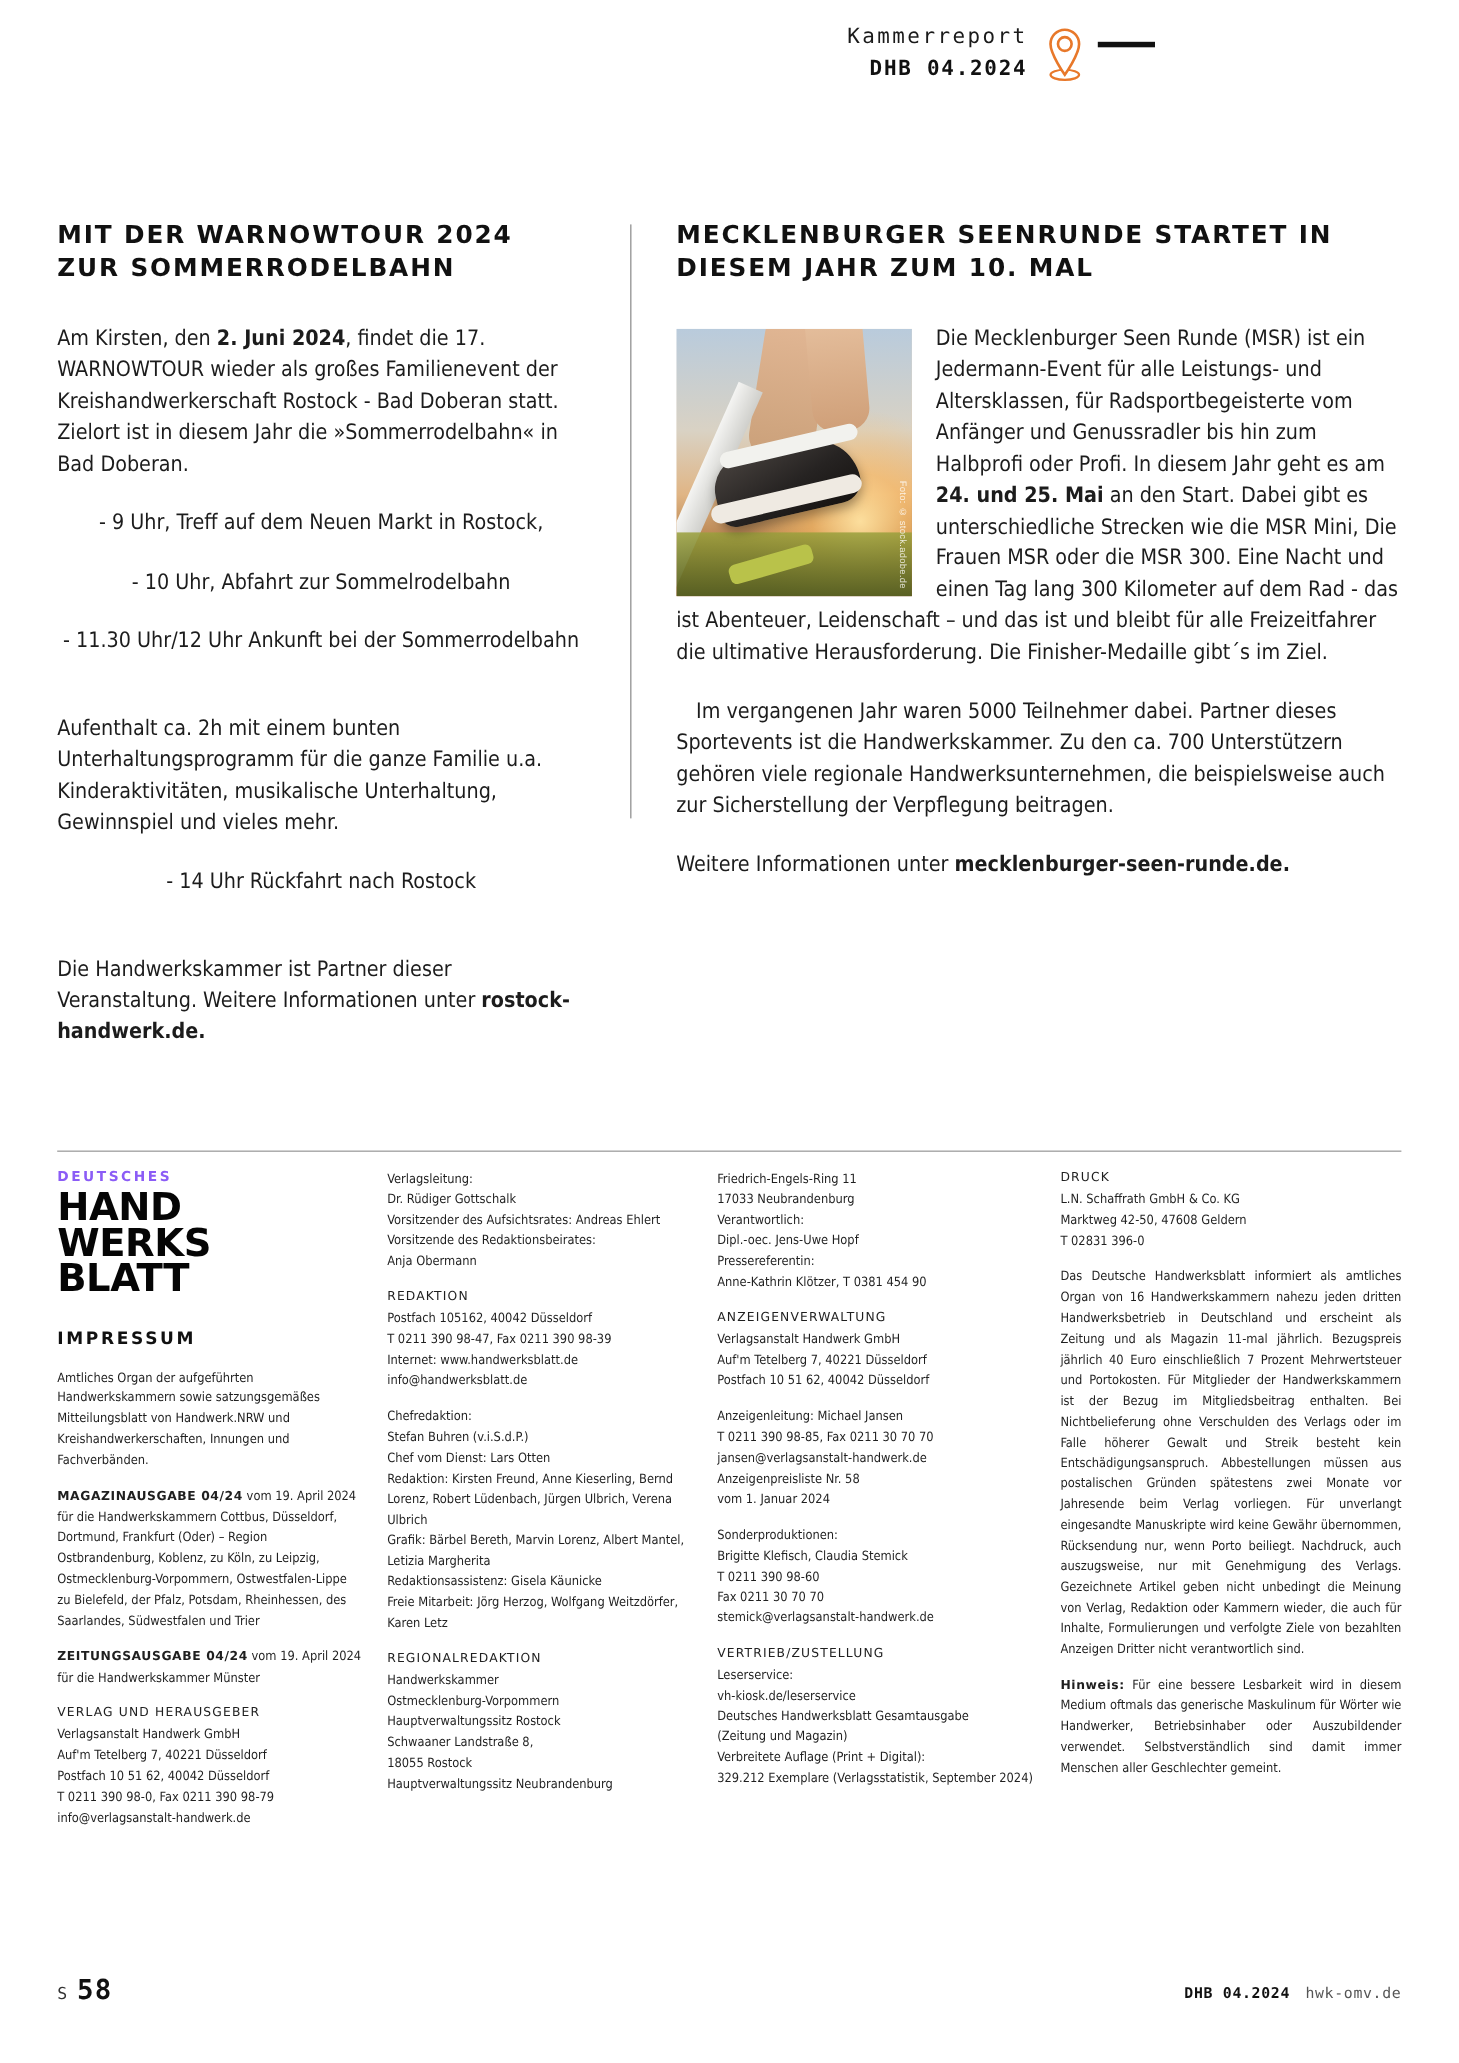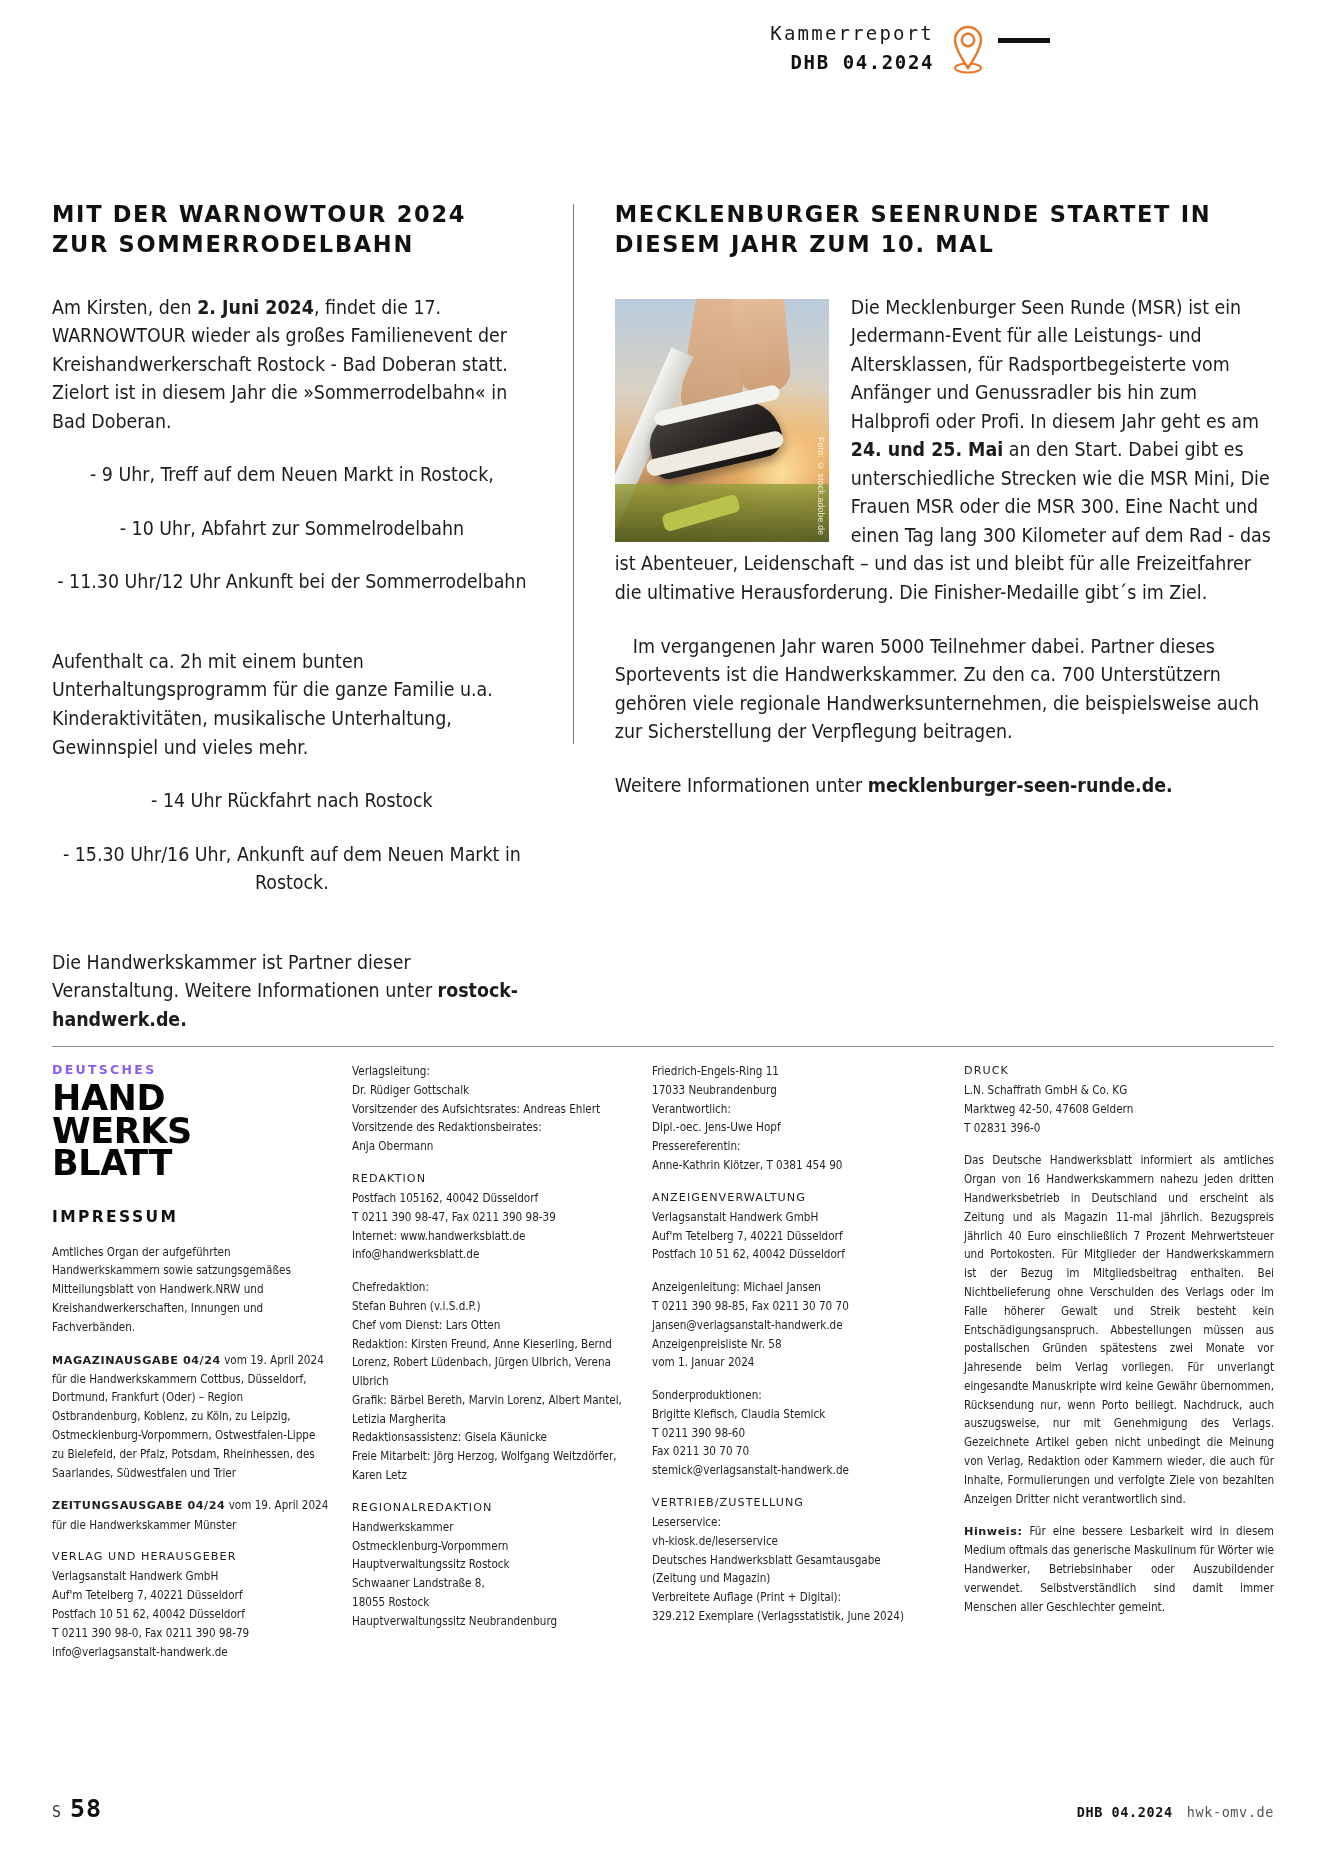--- a/index.html
+++ b/index.html
@@ -323,21 +323,20 @@
       <p><span>Am Kirsten, den </span><b>2. Juni 2024</b><span>, findet die 17. WARNOWTOUR wieder als großes Familienevent der Kreishandwerkerschaft Rostock - Bad Doberan statt. Zielort ist in diesem Jahr die »Sommerrodelbahn« in Bad Doberan.</span></p>
 
       <p class="list-line">-  9 Uhr, Treff auf dem Neuen Markt in Rostock,</p>
       <p class="list-line">- 10 Uhr, Abfahrt zur Sommelrodelbahn</p>
       <p class="list-line">- 11.30 Uhr/12 Uhr Ankunft bei der Sommerrodelbahn</p>
       <div class="spacer-24"></div>
 
       <p>Aufenthalt ca. 2h mit einem bunten Unterhaltungsprogramm für die ganze Familie u.a. Kinderaktivitäten, musikalische Unterhaltung, Gewinnspiel und vieles mehr.</p>
 
       <p class="list-line">- 14 Uhr Rückfahrt nach Rostock</p>
-      <p class="list-line">- 15.30 Uhr/16 Uhr, Ankunft auf dem Neuen Markt in Rostock.</p>
       <div class="spacer-24"></div>
 
       <p class="tight"><span>Die Handwerkskammer ist Partner dieser Veranstaltung. Weitere Informationen unter </span><b>rostock-handwerk.de.</b></p>
     </div>
   </div>
 
   <div class="col-divider"></div>
 
   <div class="col-right">
     <h2 class="art-title">MECKLENBURGER SEENRUNDE STARTET IN DIESEM JAHR ZUM 10. MAL</h2>
@@ -453,21 +452,21 @@
         <div>Fax 0211 30 70 70</div>
         <div>stemick@verlagsanstalt-handwerk.de</div>
       </div>
       <div class="blk">
         <span class="imp-label">VERTRIEB/ZUSTELLUNG</span>
         <div>Leserservice:</div>
         <div>vh-kiosk.de/leserservice</div>
         <div>Deutsches Handwerksblatt Gesamtausgabe</div>
         <div>(Zeitung und Magazin)</div>
         <div>Verbreitete Auflage (Print + Digital):</div>
-        <div>329.212 Exemplare (Verlagsstatistik, June 2024)</div>
+        <div>329.212 Exemplare (Verlagsstatistik, September 2024)</div>
       </div>
     </div>
   </div>
 
   <div class="imp-col imp-col-4">
     <div class="imp-text">
       <div class="blk">
         <span class="imp-label">DRUCK</span>
         <div>L.N. Schaffrath GmbH &amp; Co. KG</div>
         <div>Marktweg 42-50, 47608 Geldern</div>

